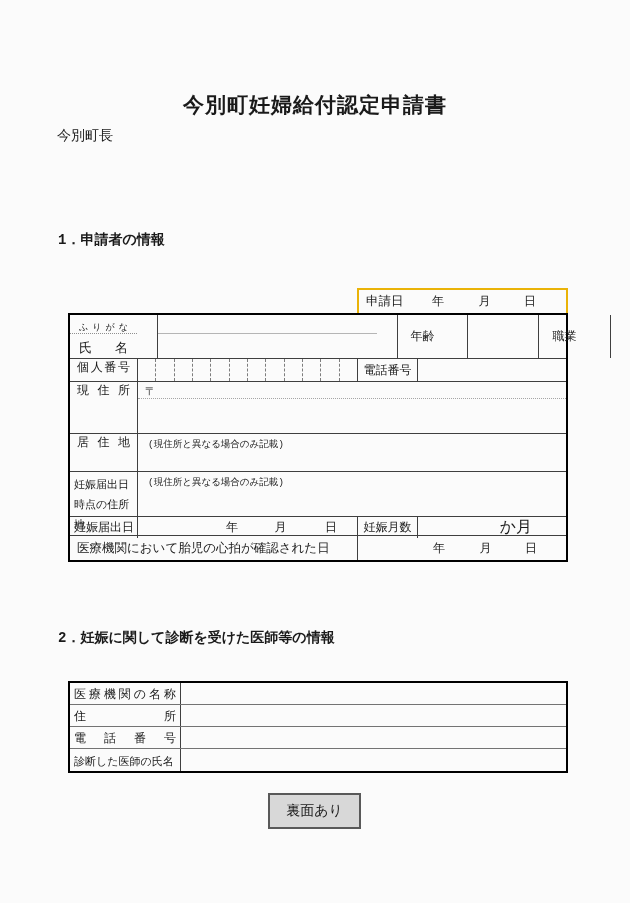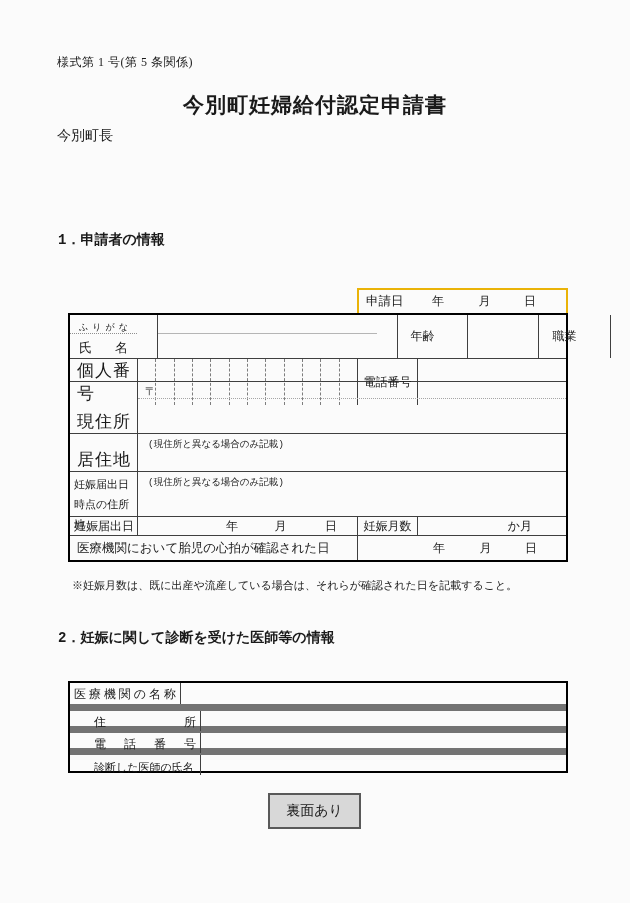--- a/index.html
+++ b/index.html
@@ -41,58 +41,57 @@
   .cell{position:relative;}
   .bl{border-left:1px solid #3f3f3f;}
   .center{display:flex;align-items:center;justify-content:center;font-size:12px;text-align:right;}
   .spread{text-align:justify;text-align-last:justify;}
 
   .fn-label{display:flex;flex-direction:column;}
   .furigana{height:19px;border-bottom:1px dotted #8f8f8f;font-size:9px;padding:6px 9px 0;}
   .namelabel{flex:1;font-size:13px;padding:5px 9px 0;}
   .furigana-value{height:19px;border-bottom:1px solid #b5b5b5;}
 
-  .lbl{font-size:17px;padding:0 7px;display:flex;flex-direction:column;justify-content:flex-end;}
+  .lbl{font-size:12px;padding:0 7px;display:flex;flex-direction:column;justify-content:flex-start;}
   .lbl > div{width:100%;}
 
   .digits{display:flex;}
   .digit-cell{flex:1;}
   .digit-cell + .digit-cell{border-left:1px dashed #7d7d7d;}
 
   .postal-line{height:17px;border-bottom:1px dotted #a5a5a5;font-size:11px;padding:2px 0 0 7px;}
   .cellnote{font-size:9.5px;padding:4px 0 0 10px;color:#222;}
 
   .two-line-label{font-size:11px;line-height:20px;padding:3px 0 0 4px;}
   .plain-label{font-size:12px;display:flex;align-items:center;padding-left:4px;}
 
   .ymd{display:grid;grid-template-columns:70px 48px 49px 1fr;align-items:center;}
   .ymd2{display:grid;grid-template-columns:57px 48px 45px 46px 1fr;align-items:center;}
-  .months{display:flex;align-items:center;justify-content:flex-end;padding-right:34px;font-size:12px;}
+  .months{display:flex;align-items:center;justify-content:flex-end;padding-right:34px;font-size:16px;}
   .g-label{font-size:12.5px;display:flex;align-items:center;padding-left:7px;text-align:right;}
 
   
   .t2{left:68px;top:681px;width:500px;height:92px;border:2px solid #000;}
   .t2row{display:grid;grid-template-columns:110px 1fr;}
-  .t2row + .t2row{border-top:7px solid #737373;padding-left:20px;}
+  .t2row + .t2row{border-top:1px solid #737373;}
   .t2r1{height:21px;} .t2r2{height:22px;} .t2r3{height:22px;} .t2r4{height:23px;}
   .t2label{font-size:12px;padding:3px 4px 0;}
   .t2label.small{font-size:11px;padding-top:5px;}
   .t2value{border-left:1px solid #3f3f3f;}
 
   .back-btn{
     left:268px;top:793px;width:93px;height:36px;background:#d8d8d8;border:2px solid #595959;
     display:flex;align-items:center;justify-content:center;font-size:14px;
   }
 </style>
 </head>
 <body>
 
 <div class="page">
 
-  <div class="abs form-number">様式第 1 号(第 5 条関係)</div>
   <div class="abs page-title">今別町妊婦給付認定申請書</div>
   <div class="abs addressee">今別町長</div>
 
   <div class="abs s-heading s1">1．申請者の情報</div>
 
   <div class="abs app-date">
     <div class="ad-label">申請日</div>
     <div class="unit">年</div>
     <div class="unit">月</div>
     <div class="unit">日</div>
@@ -185,21 +184,20 @@
         <div></div>
         <div class="unit">年</div>
         <div class="unit">月</div>
         <div class="unit">日</div>
         <div></div>
       </div>
     </div>
 
   </div>
 
-  <div class="abs note">※妊娠月数は、既に出産や流産している場合は、それらが確認された日を記載すること。</div>
 
   <div class="abs s-heading s2">2．妊娠に関して診断を受けた医師等の情報</div>
 
   <div class="abs t2">
     <div class="t2row t2r1">
       <div class="t2label spread">医療機関の名称</div>
       <div class="t2value"></div>
     </div>
     <div class="t2row t2r2">
       <div class="t2label spread">住所</div>

